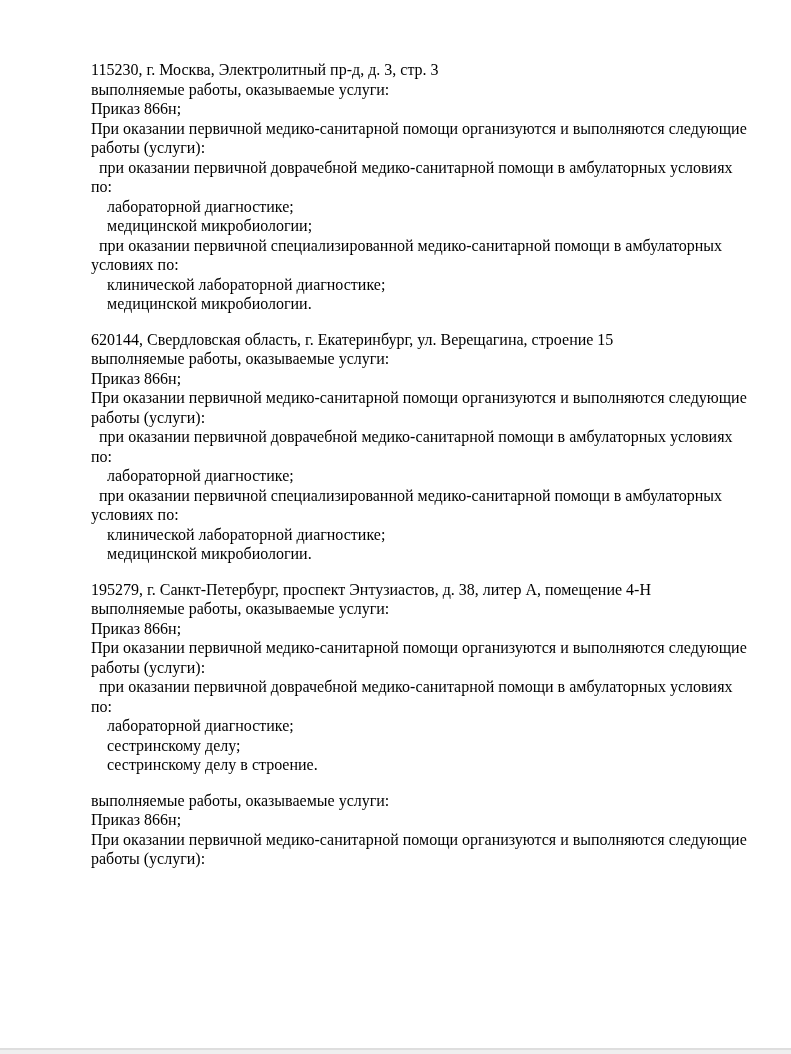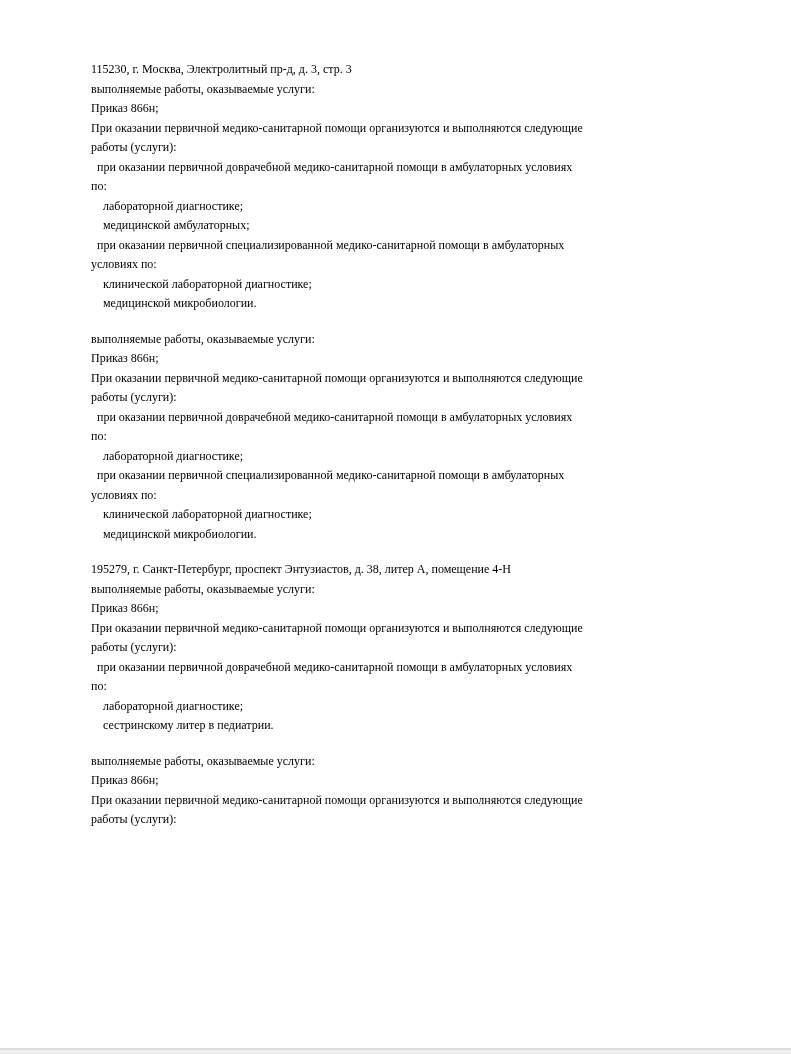--- a/index.html
+++ b/index.html
@@ -19,21 +19,21 @@
   main.document {
     padding: 60px 20px 0 91px;
   }
   section.license-section {
     margin: 0 0 16px 0;
   }
   .doc-line {
     white-space: pre;          
     line-height: 19.5px;
     height: 19.5px;
-    font-size: 12px;
+    font-size: 16px;
     letter-spacing: 0;
   }
   .hscrollbar {
     position: absolute;
     left: 0;
     right: 0;
     bottom: 0;
     height: 6px;
     background: #efefef;
     border-top: 2px solid #dedede;
@@ -46,27 +46,28 @@
 <main class="document" id="doc">
     <section class="license-section">
       <div class="doc-line">115230, г. Москва, Электролитный пр-д, д. 3, стр. 3</div>
       <div class="doc-line">выполняемые работы, оказываемые услуги:</div>
       <div class="doc-line">Приказ 866н;</div>
       <div class="doc-line">При оказании первичной медико-санитарной помощи организуются и выполняются следующие</div>
       <div class="doc-line">работы (услуги):</div>
       <div class="doc-line">  при оказании первичной доврачебной медико-санитарной помощи в амбулаторных условиях</div>
       <div class="doc-line">по:</div>
       <div class="doc-line">    лабораторной диагностике;</div>
-      <div class="doc-line">    медицинской амбулаторных;</div>
+      <div class="doc-line">    медицинской микробиологии;</div>
       <div class="doc-line">  при оказании первичной специализированной медико-санитарной помощи в амбулаторных</div>
       <div class="doc-line">условиях по:</div>
       <div class="doc-line">    клинической лабораторной диагностике;</div>
       <div class="doc-line">    медицинской микробиологии.</div>
     </section>
     <section class="license-section">
+      <div class="doc-line">620144, Свердловская область, г. Екатеринбург, ул. Верещагина, строение 15</div>
       <div class="doc-line">выполняемые работы, оказываемые услуги:</div>
       <div class="doc-line">Приказ 866н;</div>
       <div class="doc-line">При оказании первичной медико-санитарной помощи организуются и выполняются следующие</div>
       <div class="doc-line">работы (услуги):</div>
       <div class="doc-line">  при оказании первичной доврачебной медико-санитарной помощи в амбулаторных условиях</div>
       <div class="doc-line">по:</div>
       <div class="doc-line">    лабораторной диагностике;</div>
       <div class="doc-line">  при оказании первичной специализированной медико-санитарной помощи в амбулаторных</div>
       <div class="doc-line">условиях по:</div>
       <div class="doc-line">    клинической лабораторной диагностике;</div>
@@ -74,21 +75,22 @@
     </section>
     <section class="license-section">
       <div class="doc-line">195279, г. Санкт-Петербург, проспект Энтузиастов, д. 38, литер А, помещение 4-Н</div>
       <div class="doc-line">выполняемые работы, оказываемые услуги:</div>
       <div class="doc-line">Приказ 866н;</div>
       <div class="doc-line">При оказании первичной медико-санитарной помощи организуются и выполняются следующие</div>
       <div class="doc-line">работы (услуги):</div>
       <div class="doc-line">  при оказании первичной доврачебной медико-санитарной помощи в амбулаторных условиях</div>
       <div class="doc-line">по:</div>
       <div class="doc-line">    лабораторной диагностике;</div>
-      <div class="doc-line">    сестринскому литер в педиатрии.</div>
+      <div class="doc-line">    сестринскому делу;</div>
+      <div class="doc-line">    сестринскому делу в строение.</div>
     </section>
     <section class="license-section">
       <div class="doc-line">выполняемые работы, оказываемые услуги:</div>
       <div class="doc-line">Приказ 866н;</div>
       <div class="doc-line">При оказании первичной медико-санитарной помощи организуются и выполняются следующие</div>
       <div class="doc-line">работы (услуги):</div>
     </section>
   </main>
 
 <div class="hscrollbar"></div>

